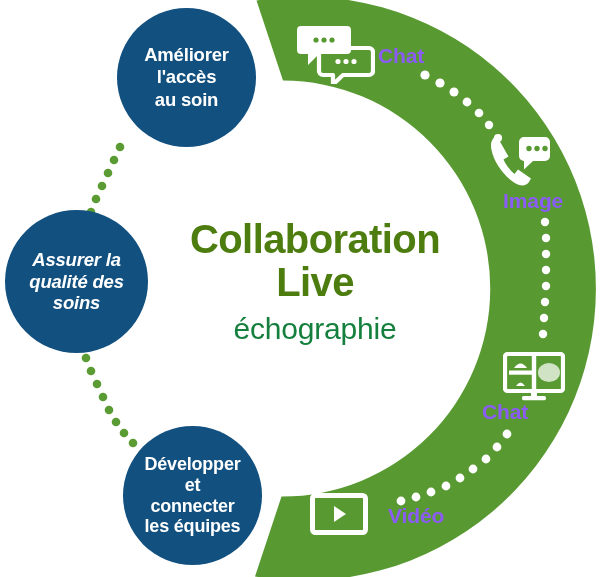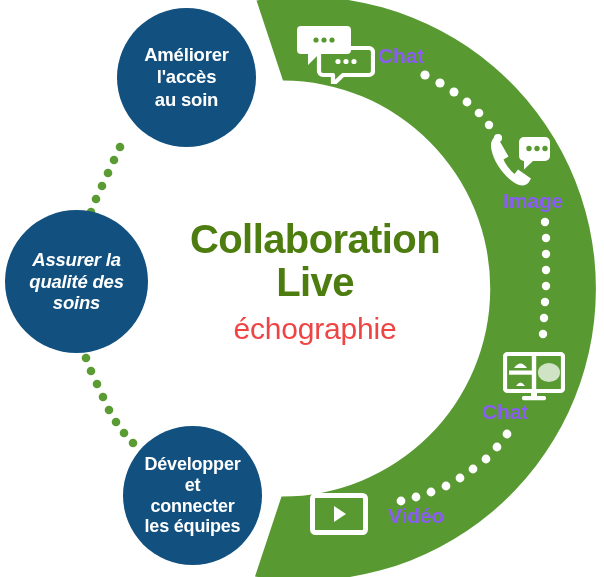--- a/index.html
+++ b/index.html
@@ -62,21 +62,21 @@
   }
   #center-title {
     color: #4d7c0f;
     font-weight: bold;
     font-size: 40px;
     line-height: 1.07;
     letter-spacing: -0.6px;
     white-space: pre-line;
   }
   #center-subtitle {
-    color: #ef4444;
+    color: #15803d;
     font-weight: normal;
     font-size: 30px;
     line-height: 1.1;
     margin-top: 8px;
     letter-spacing: -0.2px;
   }
 
   
   .feature-label {
     position: absolute;

